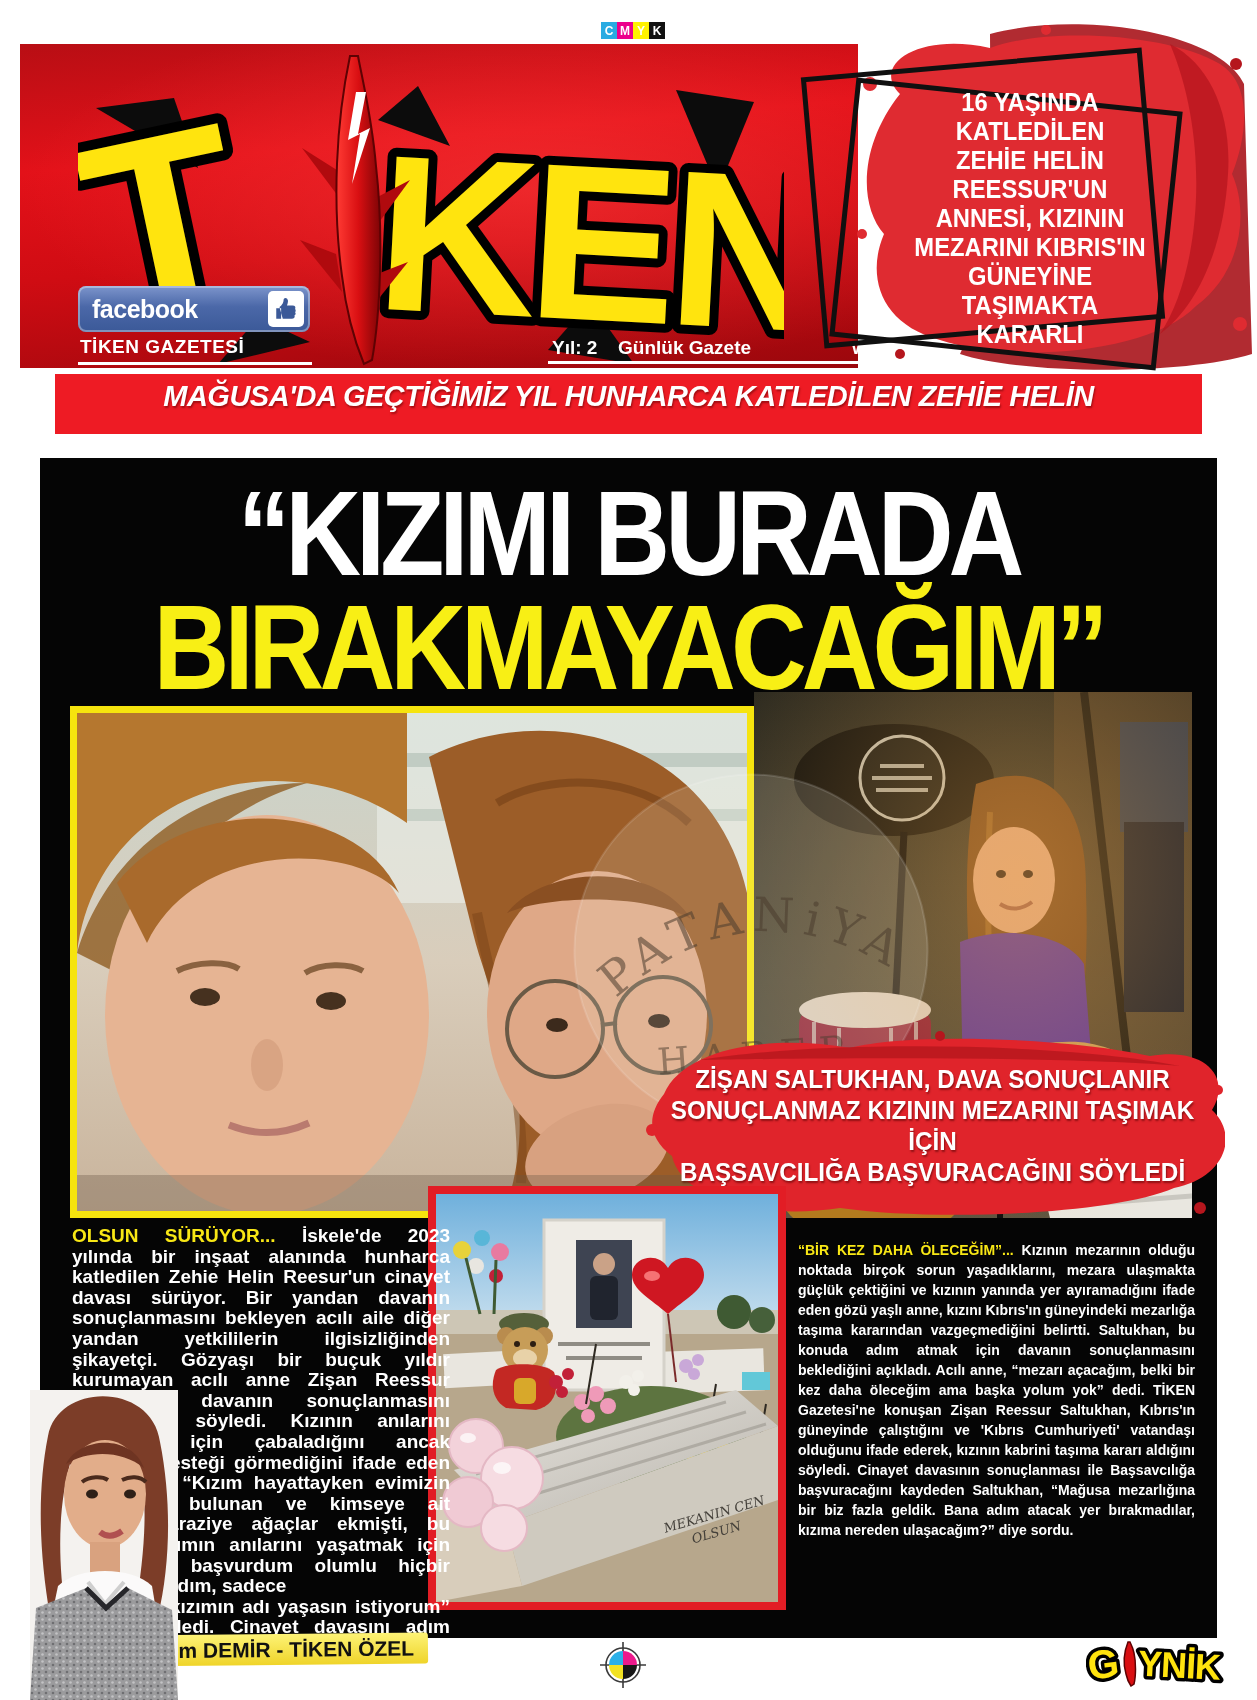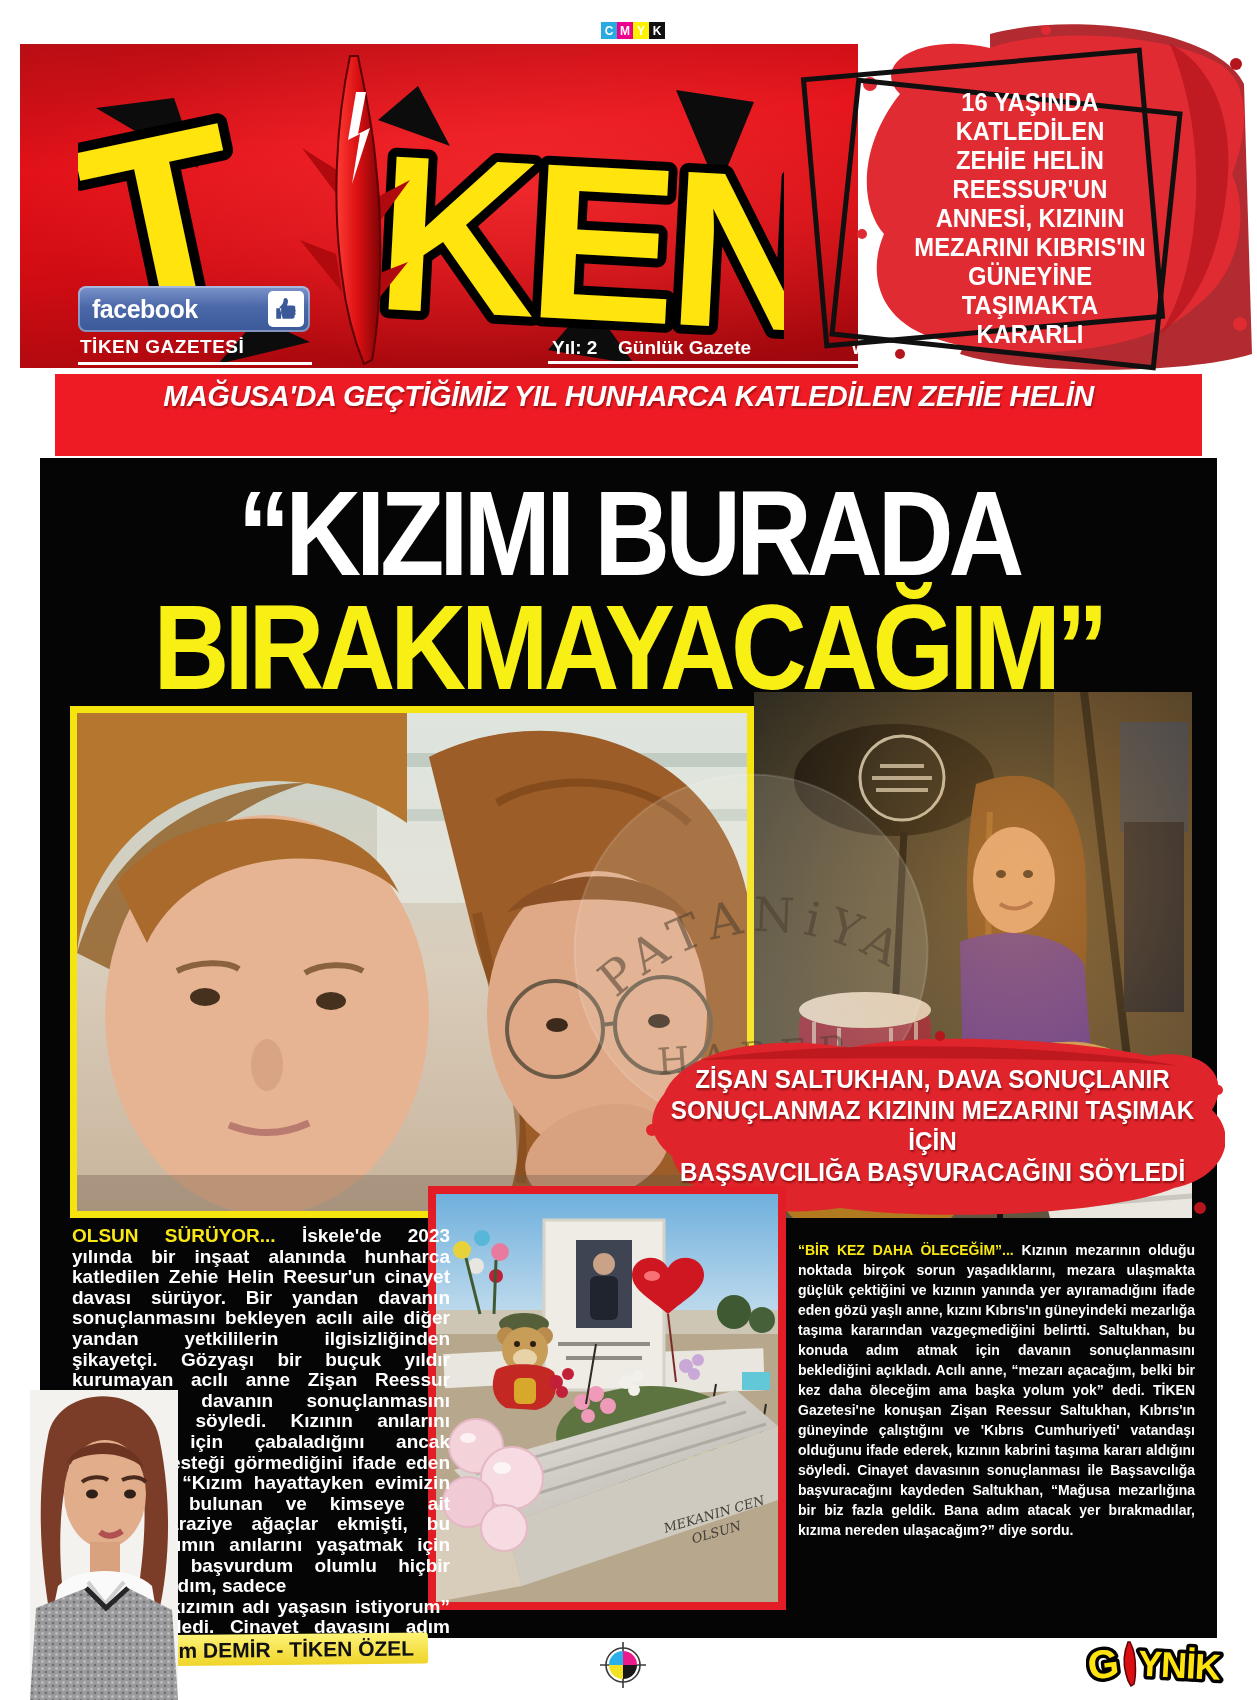--- a/index.html
+++ b/index.html
@@ -36,21 +36,21 @@
   .promoPanel{left:858px;top:20px;width:382px;height:350px;background:#fff;}
   .promoSplash{left:840px;top:24px;width:412px;height:346px;}
   .promoFrame{border:5px solid #101010;}
   .pf1{left:812px;top:62px;width:332px;height:262px;transform:rotate(-5deg);}
   .pf2{left:842px;top:94px;width:318px;height:250px;transform:rotate(6deg);}
   .promoText{left:862px;top:88px;width:336px;color:#fff;font-size:25px;font-weight:bold;
              line-height:29px;text-align:center;white-space:pre-line;
              transform:scaleX(.95);transform-origin:center;}
 
   
-  .banner{left:55px;top:374px;width:1147px;height:82px;background:#ee1b24;color:#fff;
+  .banner{left:55px;top:374px;width:1147px;height:60px;background:#ee1b24;color:#fff;
           text-align:center;font-weight:bold;font-style:italic;font-size:29px;line-height:38px;
           padding-top:3px;box-sizing:border-box;letter-spacing:-.5px;
           text-shadow:1px 2px 2px rgba(90,0,0,.5);}
 
   
   .mainblack{left:40px;top:458px;width:1177px;height:1180px;background:#050505;}
   .hl{left:40px;width:1177px;text-align:center;font-weight:bold;letter-spacing:-5px;
       transform:scaleY(1.14);transform-origin:top center;font-size:105px;white-space:nowrap;}
   .hl1{top:466px;color:#ffffff;}
   .hl2{top:580px;color:#f8ef15;}

